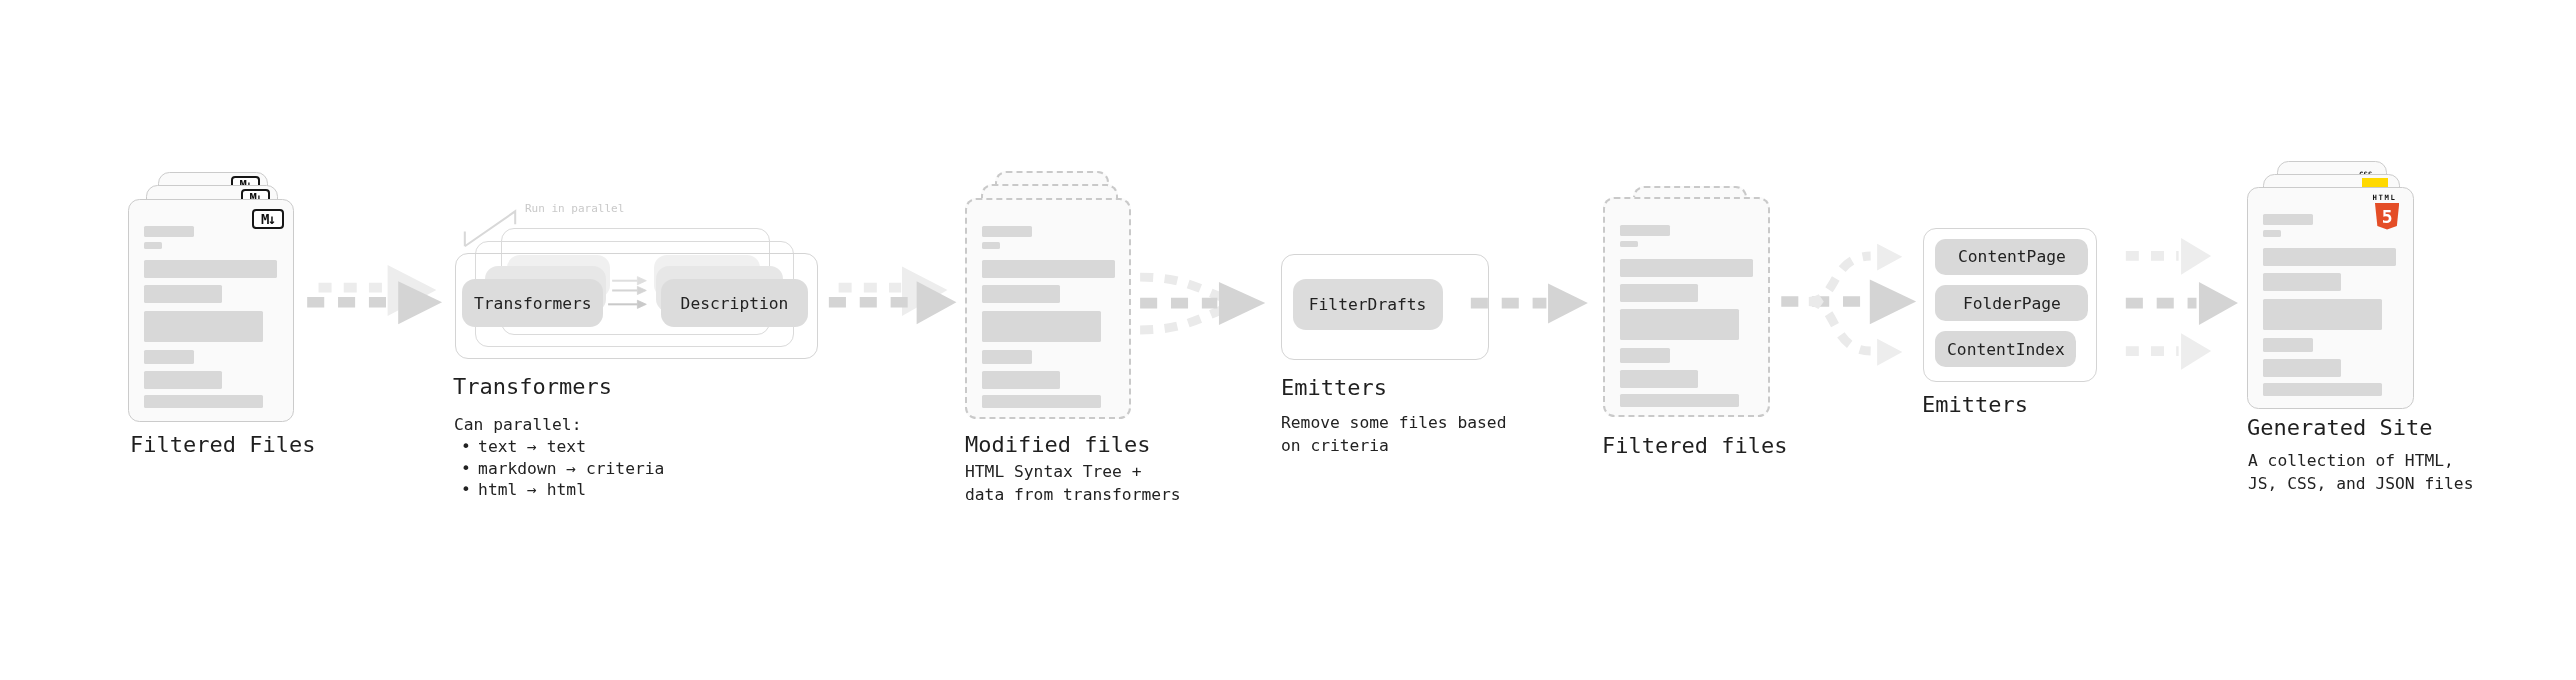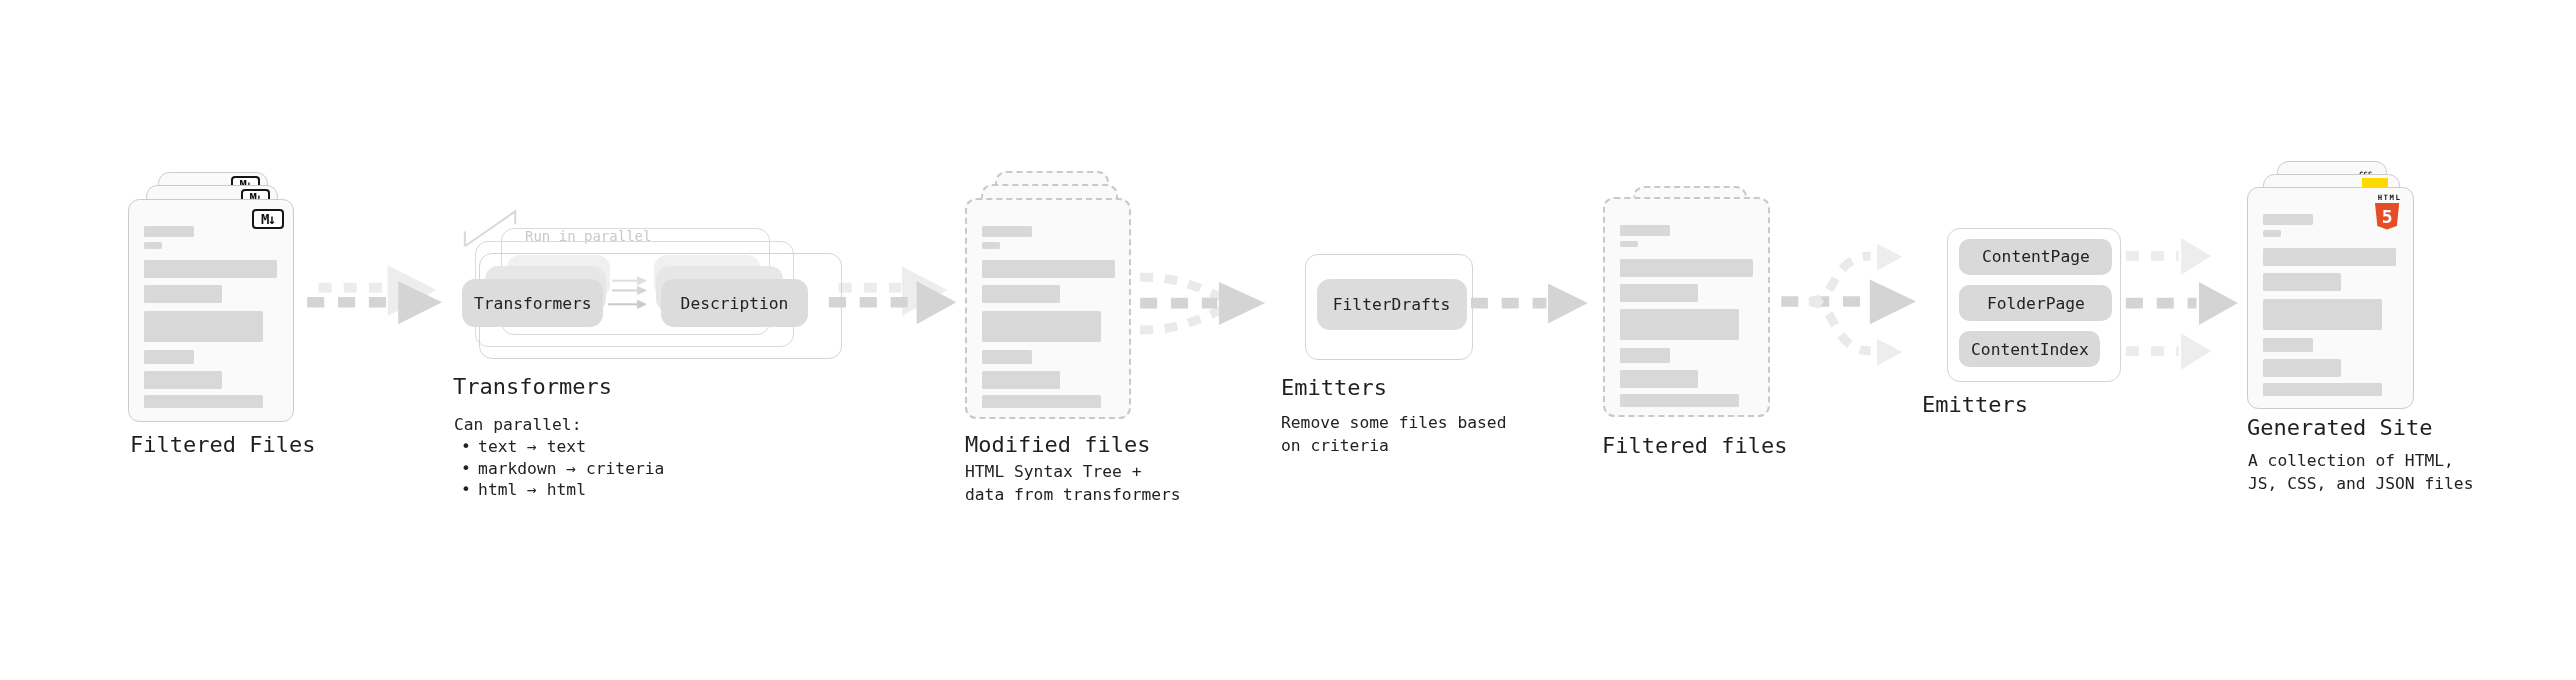--- a/index.html
+++ b/index.html
@@ -30,44 +30,44 @@
   .b5{width:119px;height:31px;margin-top:7.3px;}
   .b6{width:50px;height:14.6px;margin-top:8.1px;}
   .b7{width:78px;height:18px;margin-top:6.5px;}
   .b8{width:119px;height:13px;margin-top:6.5px;}
 
   
   .md-badge{position:absolute;right:9px;top:9px;width:32.5px;height:20.3px;border:2.4px solid #161616;
             border-radius:4.1px;background:#fff;display:flex;align-items:center;justify-content:center;
             font-weight:bold;font-size:14px;letter-spacing:-1.6px;color:#111;box-sizing:border-box;}
   .md-badge.small{right:7.3px;top:3.3px;width:29px;height:18px;font-size:12.2px;border-width:2px;}
-  .h5-logo{position:absolute;right:11.4px;top:5.7px;width:29px;text-align:right;}
+  .h5-logo{position:absolute;right:11.4px;top:5.7px;width:29px;text-align:left;}
   .h5-label{font-size:7.3px;line-height:8.1px;font-weight:bold;letter-spacing:1.6px;color:#111;}
   .h5-shield{width:24.4px;height:27px;margin:0.8px auto 0;background:#e44d26;color:#ffffff;
              clip-path:polygon(0 0,100% 0,90% 87%,50% 100%,10% 87%);
              display:flex;align-items:center;justify-content:center;font-size:18px;font-weight:bold;}
   .css-badge{position:absolute;right:9.8px;top:3.3px;width:21px;text-align:center;}
   .css-text{font-size:7.3px;line-height:8.1px;font-weight:bold;color:#222;}
   .css-bar{height:3.3px;background:#2f6fe4;margin-top:0.8px;border-radius:0.8px;}
   .js-badge{position:absolute;right:11.4px;top:3.3px;width:26px;height:12.2px;background:#ffd900;}
 
   
   .obox{position:absolute;border:1.6px solid #dadada;border-radius:13px;box-sizing:border-box;background:transparent;}
-  .obox.front{border-color:#d4d4d4;margin-left:24px;}
+  .obox.front{border-color:#d4d4d4;}
   .pill{position:absolute;background:#dcdcdc;border-radius:13px;display:flex;align-items:center;
         justify-content:center;font-size:16.3px;color:#222;box-sizing:border-box;white-space:pre;}
   .pill.g1{background:#e7e7e7;}
   .pill.g2{background:#f0f0f0;}
   .epill{position:absolute;background:#d9d9d9;border-radius:10.6px;display:flex;align-items:center;
          justify-content:center;font-size:16.3px;color:#222;white-space:pre;}
 
   
   .title{position:absolute;font-size:22px;line-height:24.4px;color:#1f1f1f;white-space:pre;}
   .desc{position:absolute;font-size:16.3px;line-height:23px;color:#222;white-space:pre-line;}
-  .annotation{position:absolute;font-size:14px;color:#c9c9c9;white-space:pre;margin-top:26px;}
+  .annotation{position:absolute;font-size:11px;color:#c9c9c9;white-space:pre;}
   .brow{display:flex;gap:7.3px;font-size:16.3px;line-height:21.5px;color:#222;white-space:pre;}
   .bullets{position:absolute;}
 </style>
 </head>
 <body>
 
 <div class="canvas">
 
   <svg class="overlay" viewBox="0 0 3170 838">
 
@@ -192,21 +192,21 @@
         <i class="bar b6"></i>
         <i class="bar b7"></i>
         <i class="bar b8"></i>
       </div>
     </div>
   </div>
   <div class="title" style="left:965px;top:433px">Modified files</div>
   <div class="desc" style="left:965px;top:460px">HTML Syntax Tree +
 data from transformers</div>
 
-  <div class="obox front" style="left:1281px;top:254px;width:168px;height:106px">
+  <div class="obox front" style="left:1281px;top:254px;width:208px;height:106px">
     <div class="pill" style="left:10.6px;top:24.4px;width:150px;height:51px">FilterDrafts</div>
   </div>
   <div class="title" style="left:1281px;top:376px">Emitters</div>
   <div class="desc" style="left:1281px;top:411px">Remove some files based
 on criteria</div>
 
   <div class="stack" style="left:1603px;top:186px;width:171px;height:244px">
     <div class="doc dashed" style="left:30px;top:0;width:114px;height:73px"></div>
     <div class="doc dashed" style="left:0;top:10.6px;width:167px;height:220px">
       <div class="bars">

